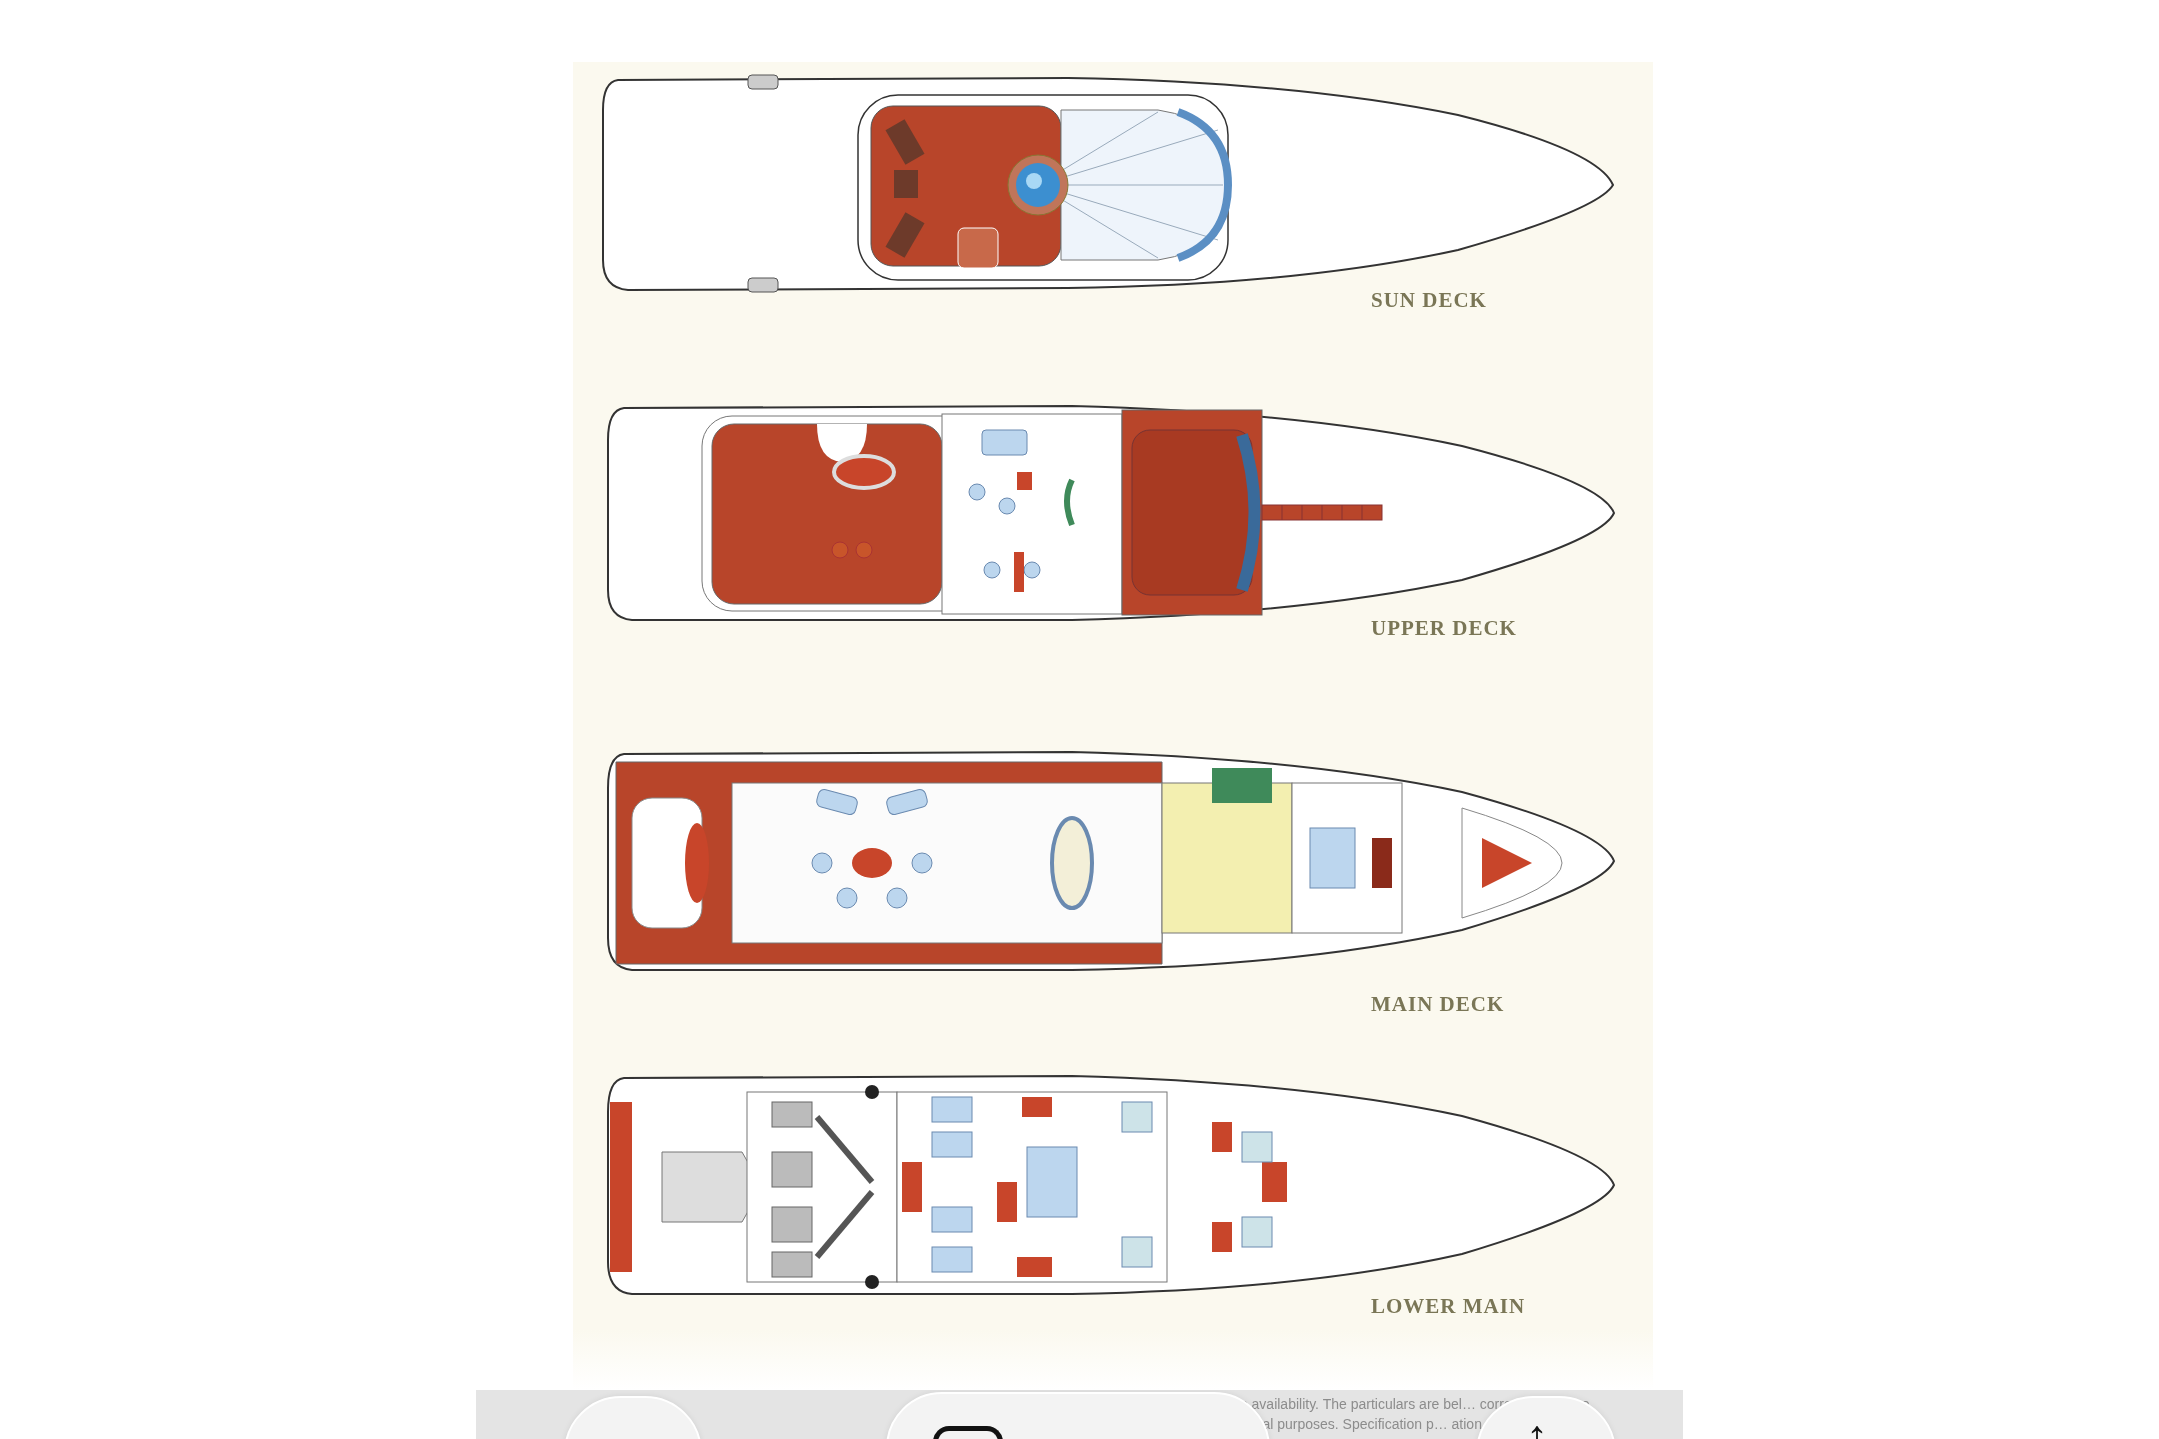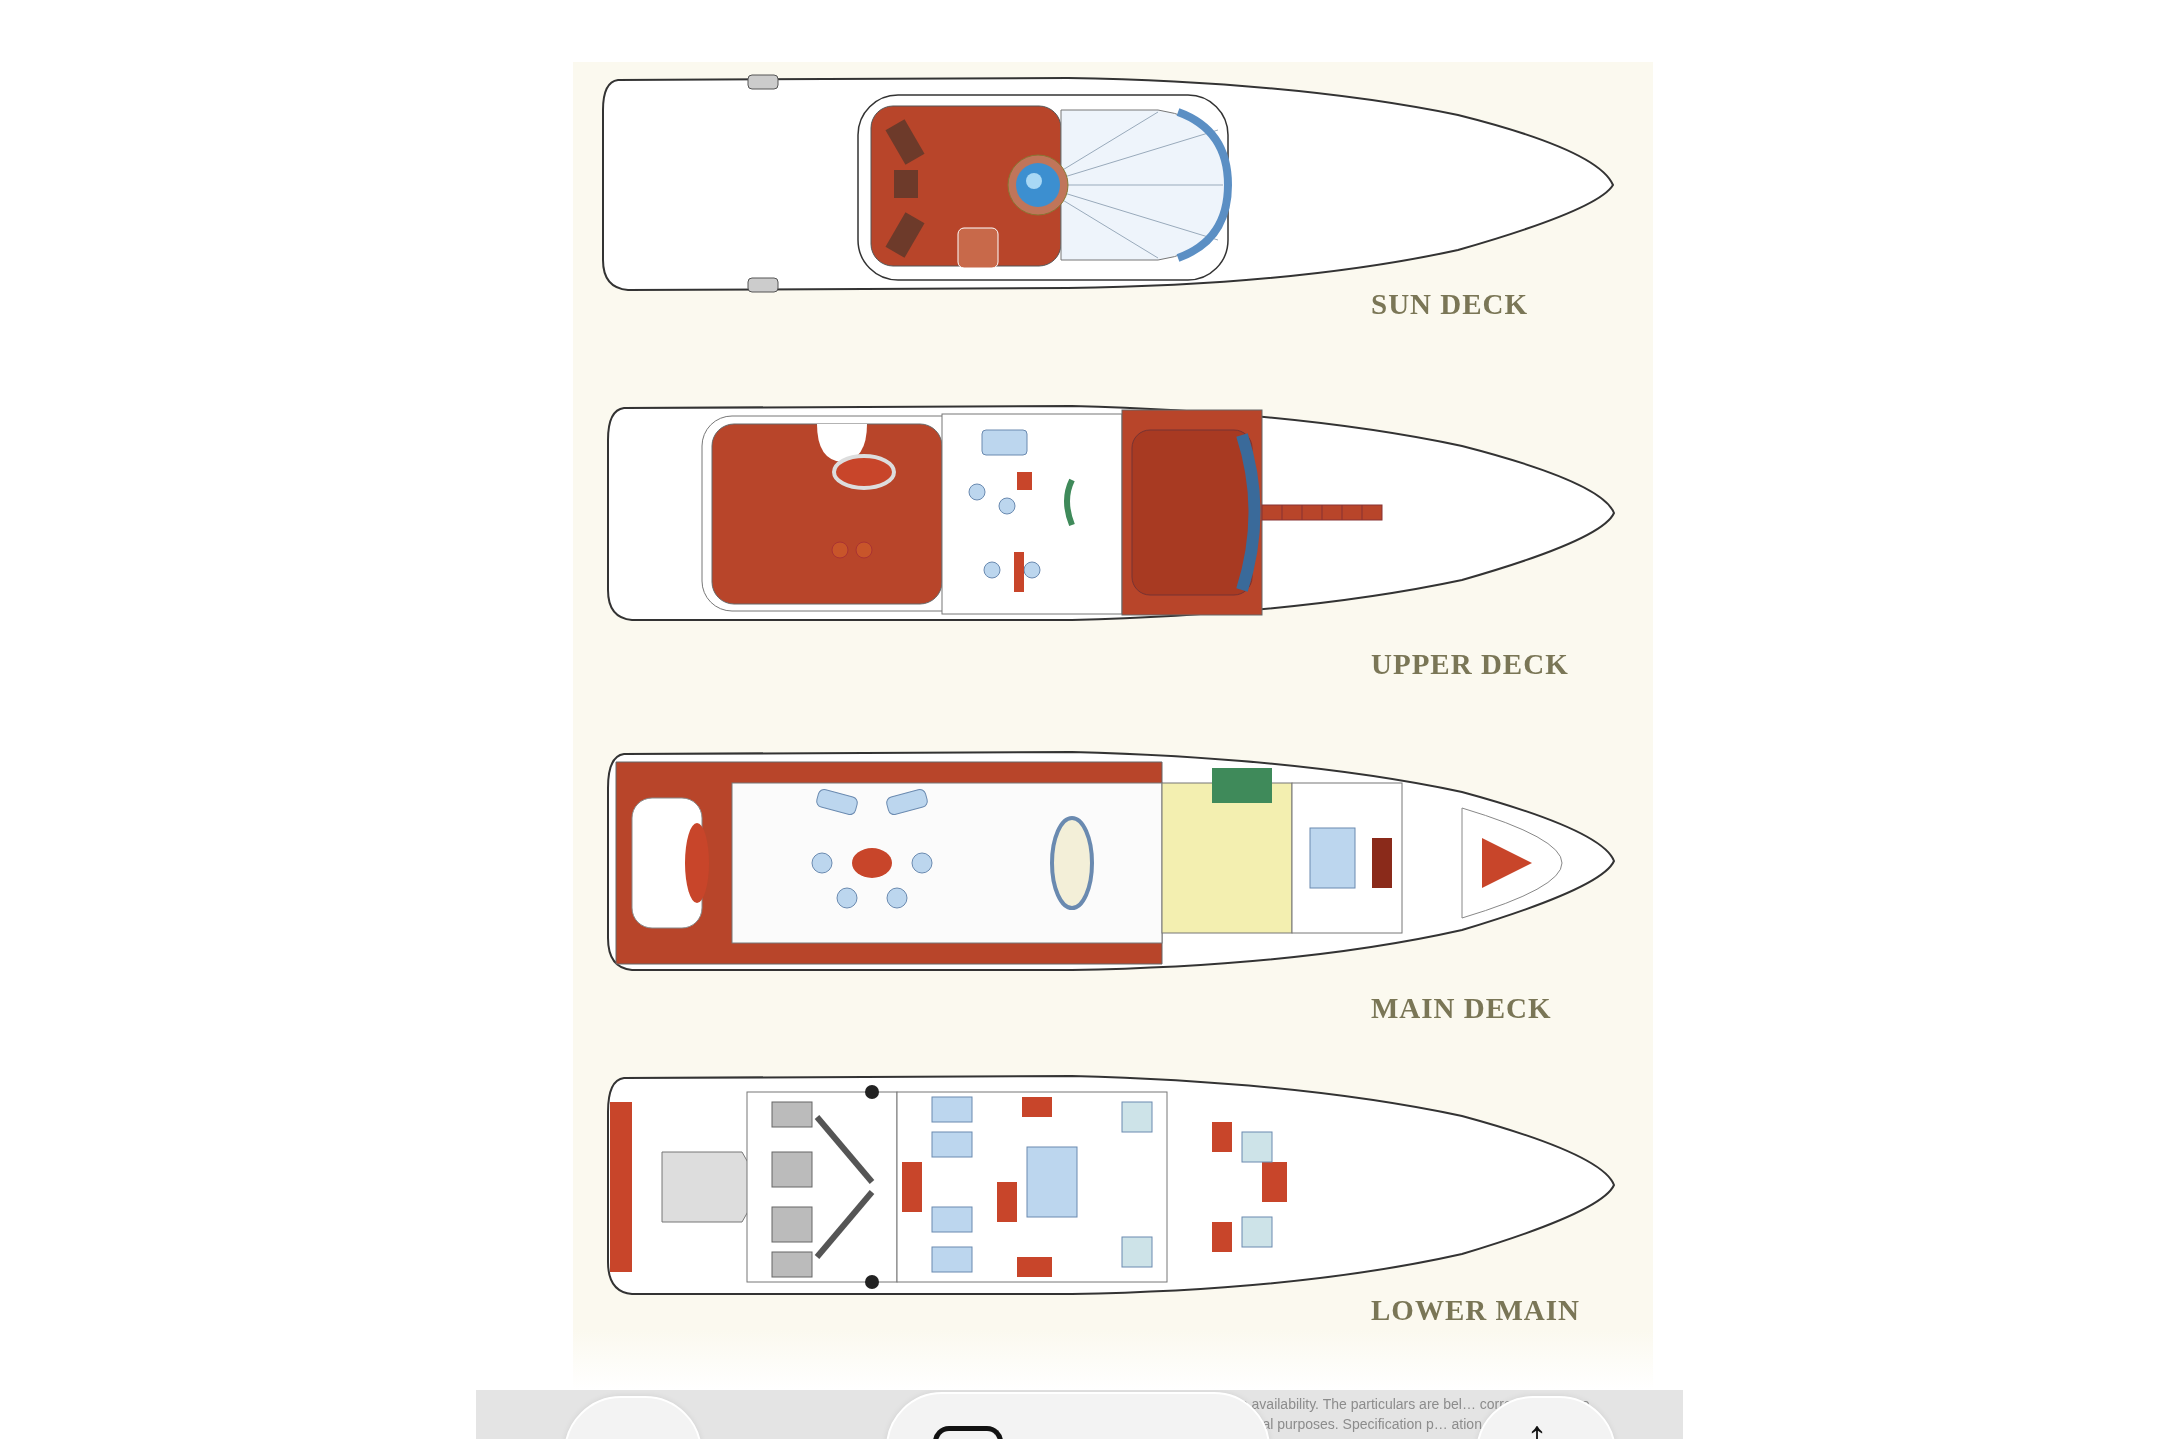--- a/index.html
+++ b/index.html
@@ -1,21 +1,21 @@
 <!DOCTYPE html>
 <html><head>
   <meta charset="utf-8">
   <style>
     html,body{margin:0;padding:0;}
     body{width:2159px;height:1439px;background:#ffffff;position:relative;overflow:hidden;font-family:"Liberation Sans",sans-serif;}
     .sheet{position:absolute;left:573px;top:62px;width:1080px;height:1285px;background:#fbf9ef;}
     .sheet-fade{position:absolute;left:573px;top:1330px;width:1080px;height:60px;background:linear-gradient(#fbf9ef,#ffffff);}
     .deck{position:absolute;}
     .deck svg{display:block;}
-    .deck-label{position:absolute;font-family:"Liberation Serif","DejaVu Serif",serif;font-weight:bold;color:#7a7656;font-size:29px;letter-spacing:1px;white-space:nowrap;}
+    .deck-label{position:absolute;font-family:"Liberation Serif","DejaVu Serif",serif;font-weight:bold;color:#7a7656;font-size:21px;letter-spacing:1px;white-space:nowrap;}
     .bottom-bar{position:absolute;left:476px;top:1390px;width:1207px;height:49px;background:#e4e4e4;overflow:hidden;}
     .disclaimer{position:absolute;left:760px;top:4px;color:#8c8c8c;font-size:14px;line-height:20px;white-space:nowrap;}
     .pill{position:absolute;background:#f3f3f3;border:2px solid #ffffff;box-shadow:0 0 6px rgba(0,0,0,0.08);}
     .pill-left{left:88px;top:6px;width:134px;height:110px;border-radius:67px;}
     .pill-mid{left:410px;top:2px;width:380px;height:110px;border-radius:56px;}
     .pill-right{left:1000px;top:6px;width:136px;height:110px;border-radius:68px;}
     .share-glyph{position:absolute;left:45px;top:32px;width:60px;height:40px;border:5px solid #111;border-bottom:none;border-radius:16px 16px 0 0;}
     .up-arrow{position:absolute;left:48px;top:18px;font-size:44px;font-weight:bold;color:#111;line-height:40px;}
   </style>
 </head>
@@ -75,21 +75,21 @@
     <rect x="660" y="105" width="120" height="15" fill="#b8452a" stroke="#833"></rect>
     <g stroke="#833" stroke-width="1">
         <line x1="680" y1="105" x2="680" y2="120"></line>
         <line x1="700" y1="105" x2="700" y2="120"></line>
         <line x1="720" y1="105" x2="720" y2="120"></line>
         <line x1="740" y1="105" x2="740" y2="120"></line>
         <line x1="760" y1="105" x2="760" y2="120"></line>
       </g>
   </svg>
 </div>
-<div class="deck-label" style="left:1371px;top:648px;">UPPER DECK</div>
+<div class="deck-label" style="left:1371px;top:616px;">UPPER DECK</div>
 
 <div class="deck" style="left:602px;top:748px;">
   <svg width="1020" height="230" viewBox="0 0 1020 230">
     <path d="M22 6 Q6 8 6 40 L6 190 Q6 220 30 222 L470 222 Q700 218 860 182 Q1000 140 1012 113 Q1000 82 860 44 Q700 10 470 4 Z" fill="#fff" stroke="#333" stroke-width="2"></path>
     <path d="M14 14 L560 14 L560 216 L14 216 Z" fill="#b8452a" stroke="#666"></path>
     <rect x="30" y="50" width="70" height="130" rx="20" fill="#fff" stroke="#888"></rect>
     <ellipse cx="95" cy="115" rx="12" ry="40" fill="#c8452a"></ellipse>
     <rect x="130" y="35" width="430" height="160" fill="#fbfbfb" stroke="#777"></rect>
     <ellipse cx="270" cy="115" rx="20" ry="15" fill="#c8452a"></ellipse>
     <g fill="#bcd6ee" stroke="#6a8ab0">

